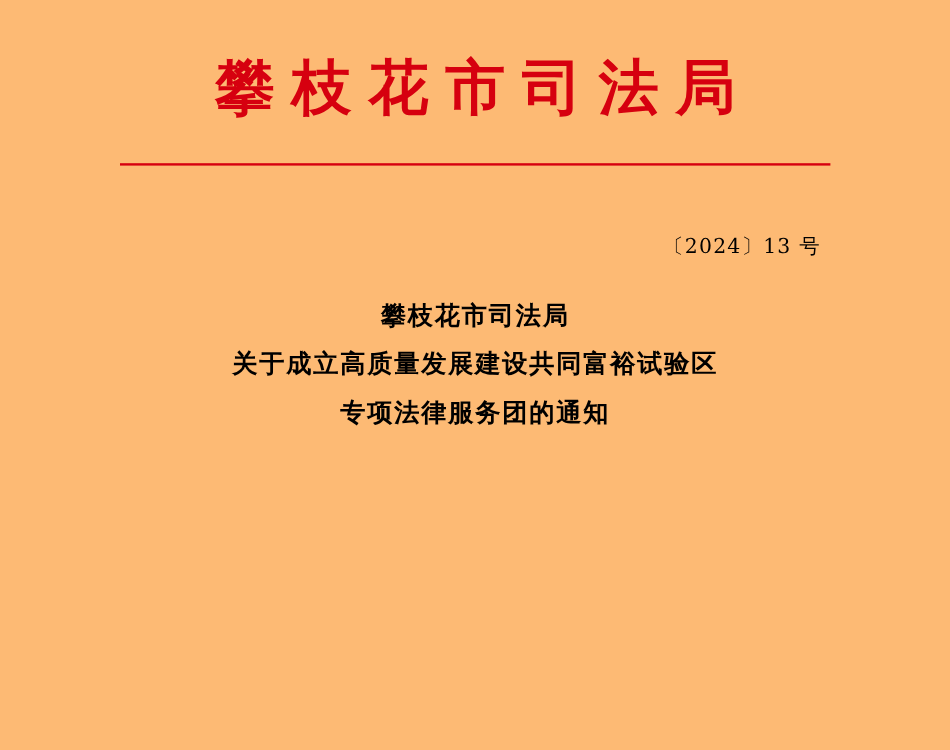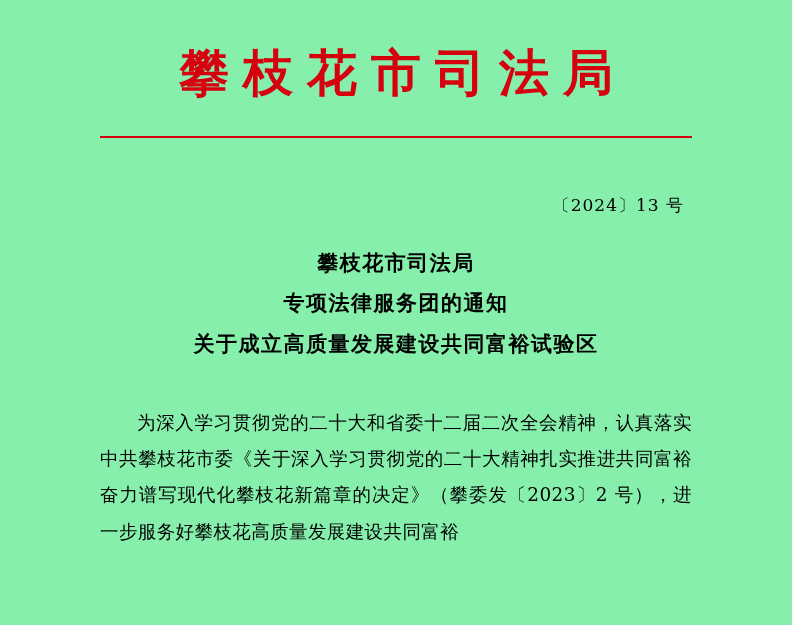--- a/index.html
+++ b/index.html
@@ -12,21 +12,21 @@
     height: 625px;
     overflow: hidden;
     font-family: "DejaVu Serif", "Liberation Serif", serif;
     color: #000000;
   }
 
   .page {
     position: relative;
     width: 792px;
     height: 625px;
-    background: #86efac;
+    background: #fdba74;
     box-sizing: border-box;
   }
 
   
   .masthead {
     padding-top: 44px;
     text-align: center;
   }
   .masthead-title {
     color: #d6000f;
@@ -94,21 +94,20 @@
 
   <div class="masthead">
     <div class="masthead-title">攀枝花市司法局</div>
     <div class="red-rule"></div>
   </div>
 
   <div class="doc-number">〔2024〕13 号</div>
 
   <div class="doc-title">
     <span class="line">攀枝花市司法局</span>
+    <span class="line">关于成立高质量发展建设共同富裕试验区</span>
     <span class="line">专项法律服务团的通知</span>
-    <span class="line">关于成立高质量发展建设共同富裕试验区</span>
   </div>
 
   <div class="body-text">
-    <p class="indent">为深入学习贯彻党的二十大和省委十二届二次全会精神，认真落实中共攀枝花市委《关于深入学习贯彻党的二十大精神扎实推进共同富裕奋力谱写现代化攀枝花新篇章的决定》（攀委发〔2023〕2 号），进一步服务好攀枝花高质量发展建设共同富裕</p>
   </div>
 
 </div>
 
 </body></html>

